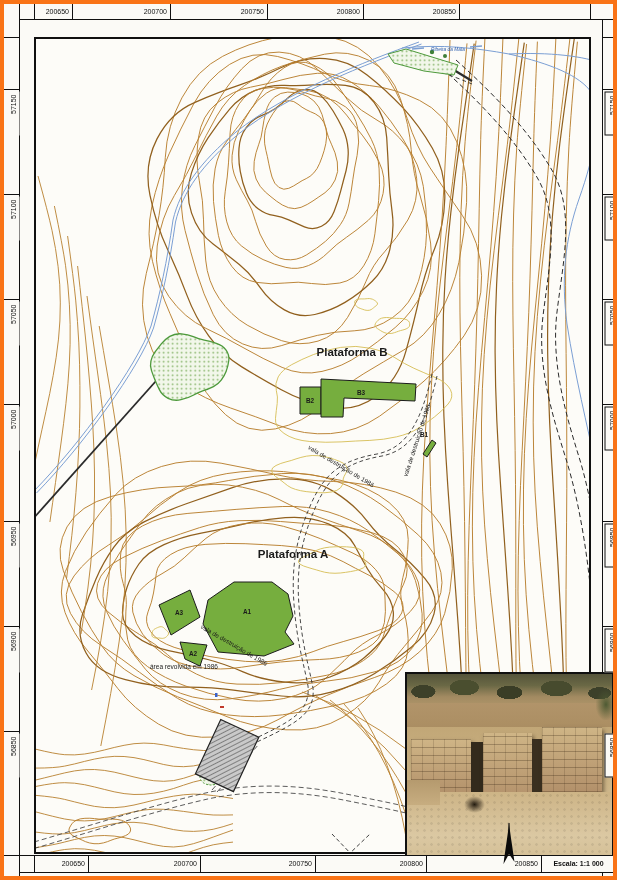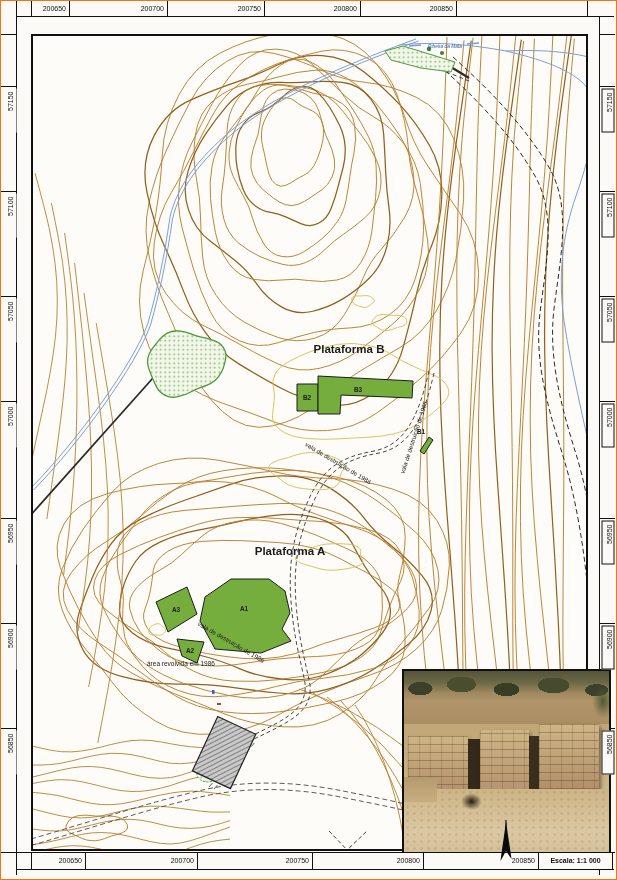--- a/index.html
+++ b/index.html
@@ -1,17 +1,17 @@
 <!DOCTYPE html>
 <html><head>
 <meta charset="utf-8">
 <style>
   html,body{margin:0;padding:0;background:#e8e8e8;}
   .sheet{position:relative;width:617px;height:880px;background:#fbfaf6;overflow:hidden;
-         font-family:"Liberation Sans",sans-serif;box-sizing:border-box;border:1px solid #f97316;}
+         font-family:"Liberation Sans",sans-serif;box-sizing:border-box;border:4px solid #f97316;}
   .map-svg{position:absolute;left:0;top:0;z-index:1;}
   .mapframe{position:absolute;left:30px;top:33px;width:557px;height:817px;border:2px solid #101010;
             box-sizing:border-box;z-index:4;pointer-events:none;}
   .band{position:absolute;background:#fbfaf6;z-index:20;box-sizing:border-box;}
   .band-top{left:0;top:0;width:613px;height:16px;border-bottom:1.4px solid #101010;}
   .band-bottom{left:0;top:851px;width:613px;height:18px;border-top:1.4px solid #101010;border-bottom:1.4px solid #101010;}
   .band-left{left:0;top:0;width:16px;height:874px;border-right:1.4px solid #101010;}
   .band-right{left:598px;top:0;width:16px;height:874px;border-left:1.4px solid #101010;background:#fbfaf6;z-index:5;}
   .hbox{position:absolute;top:0;height:100%;box-sizing:border-box;border-right:1.4px solid #101010;
         font-size:7px;line-height:15px;text-align:right;padding-right:3px;color:#101010;}

